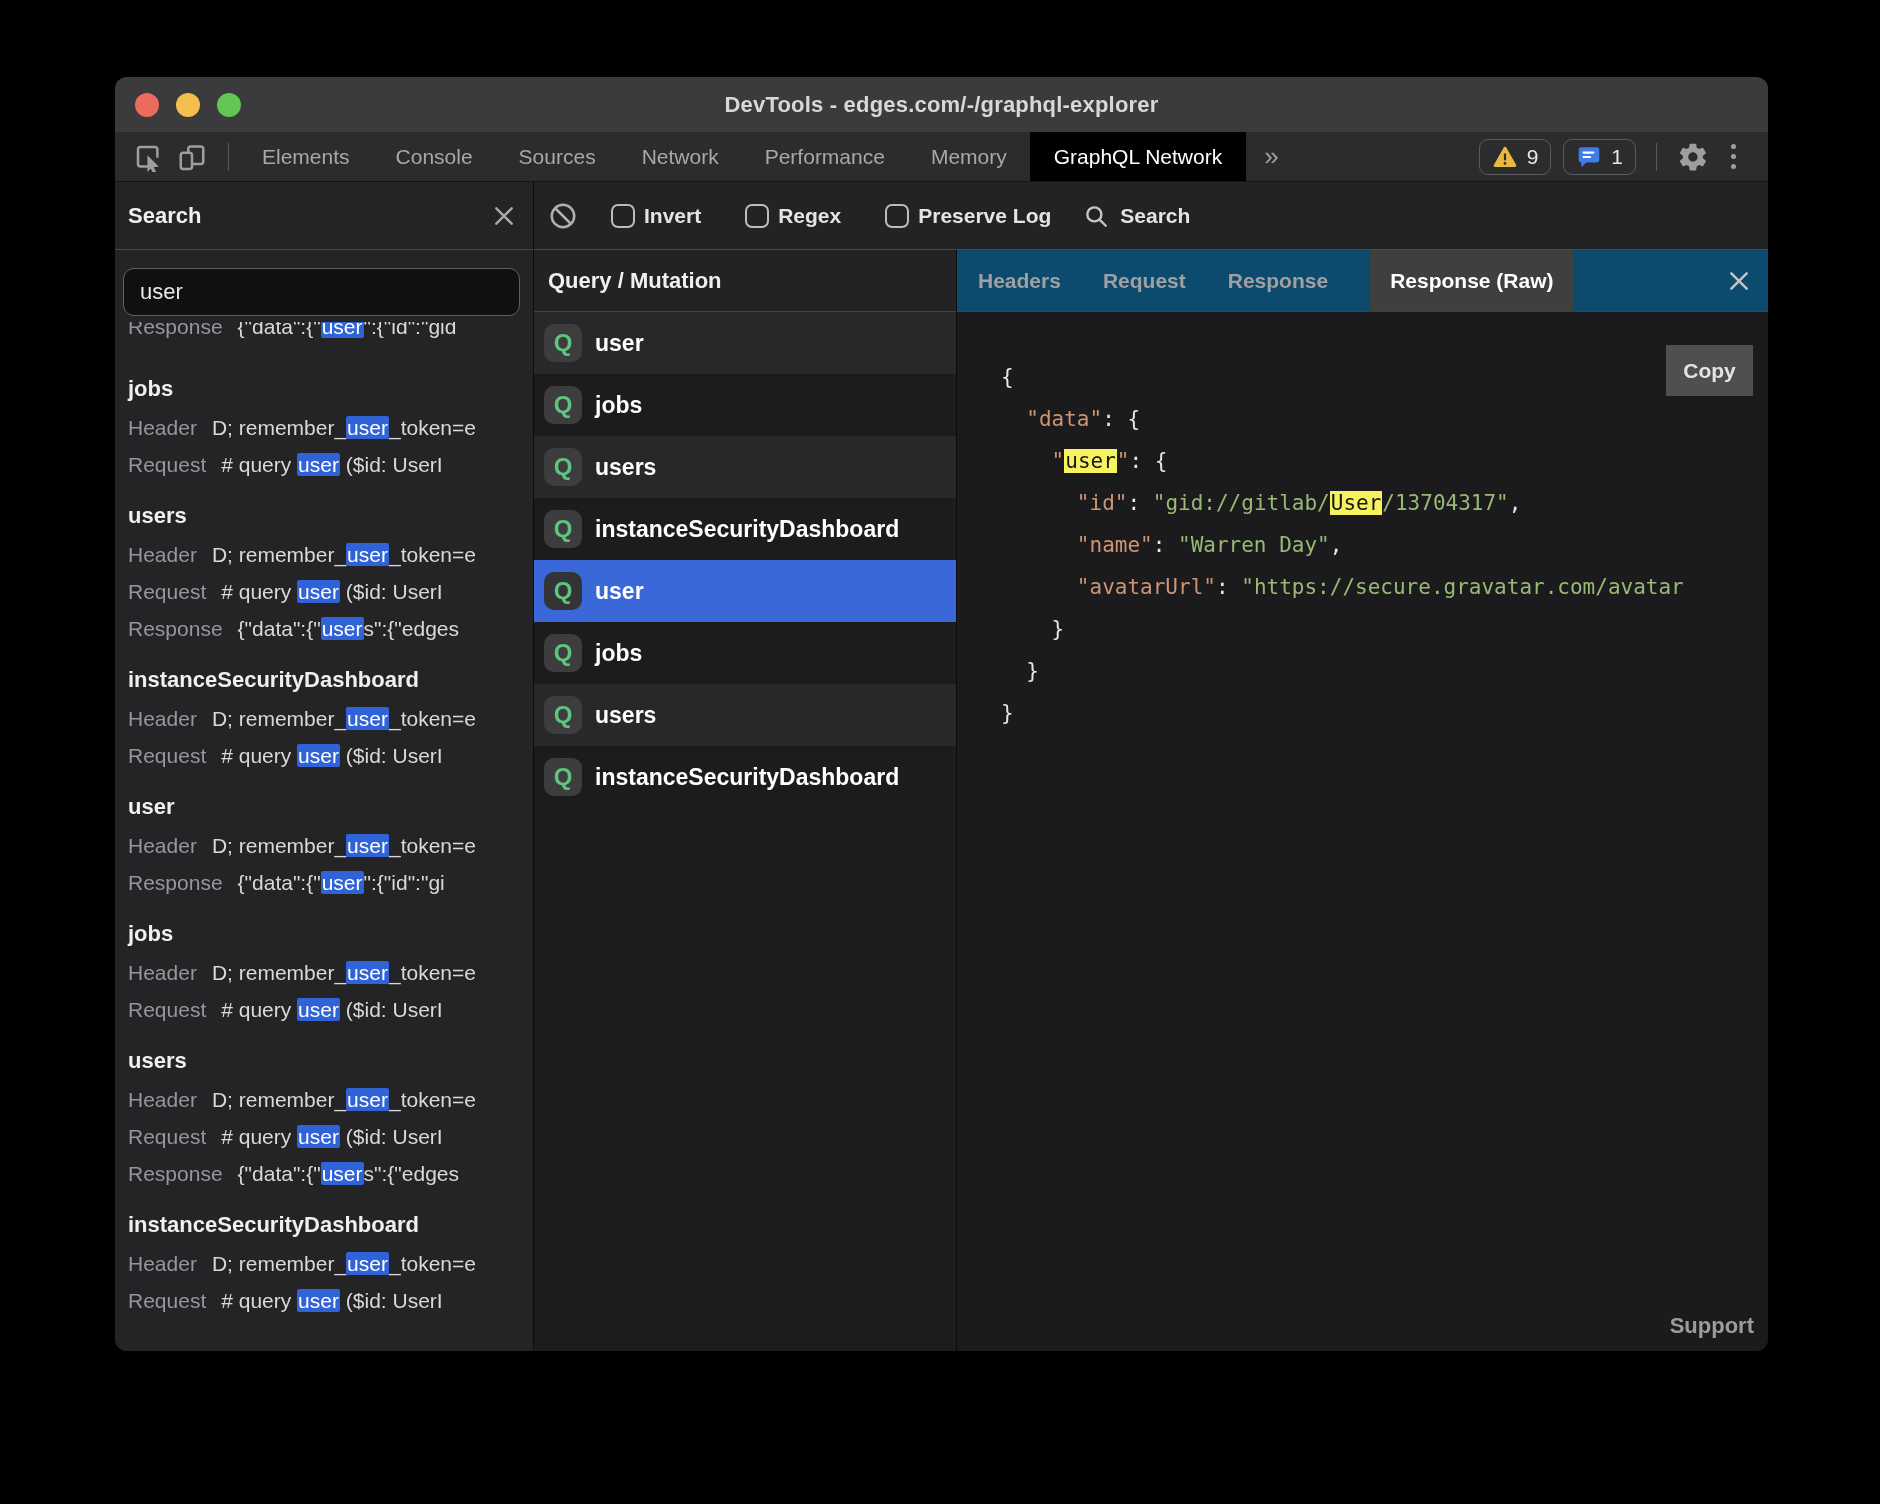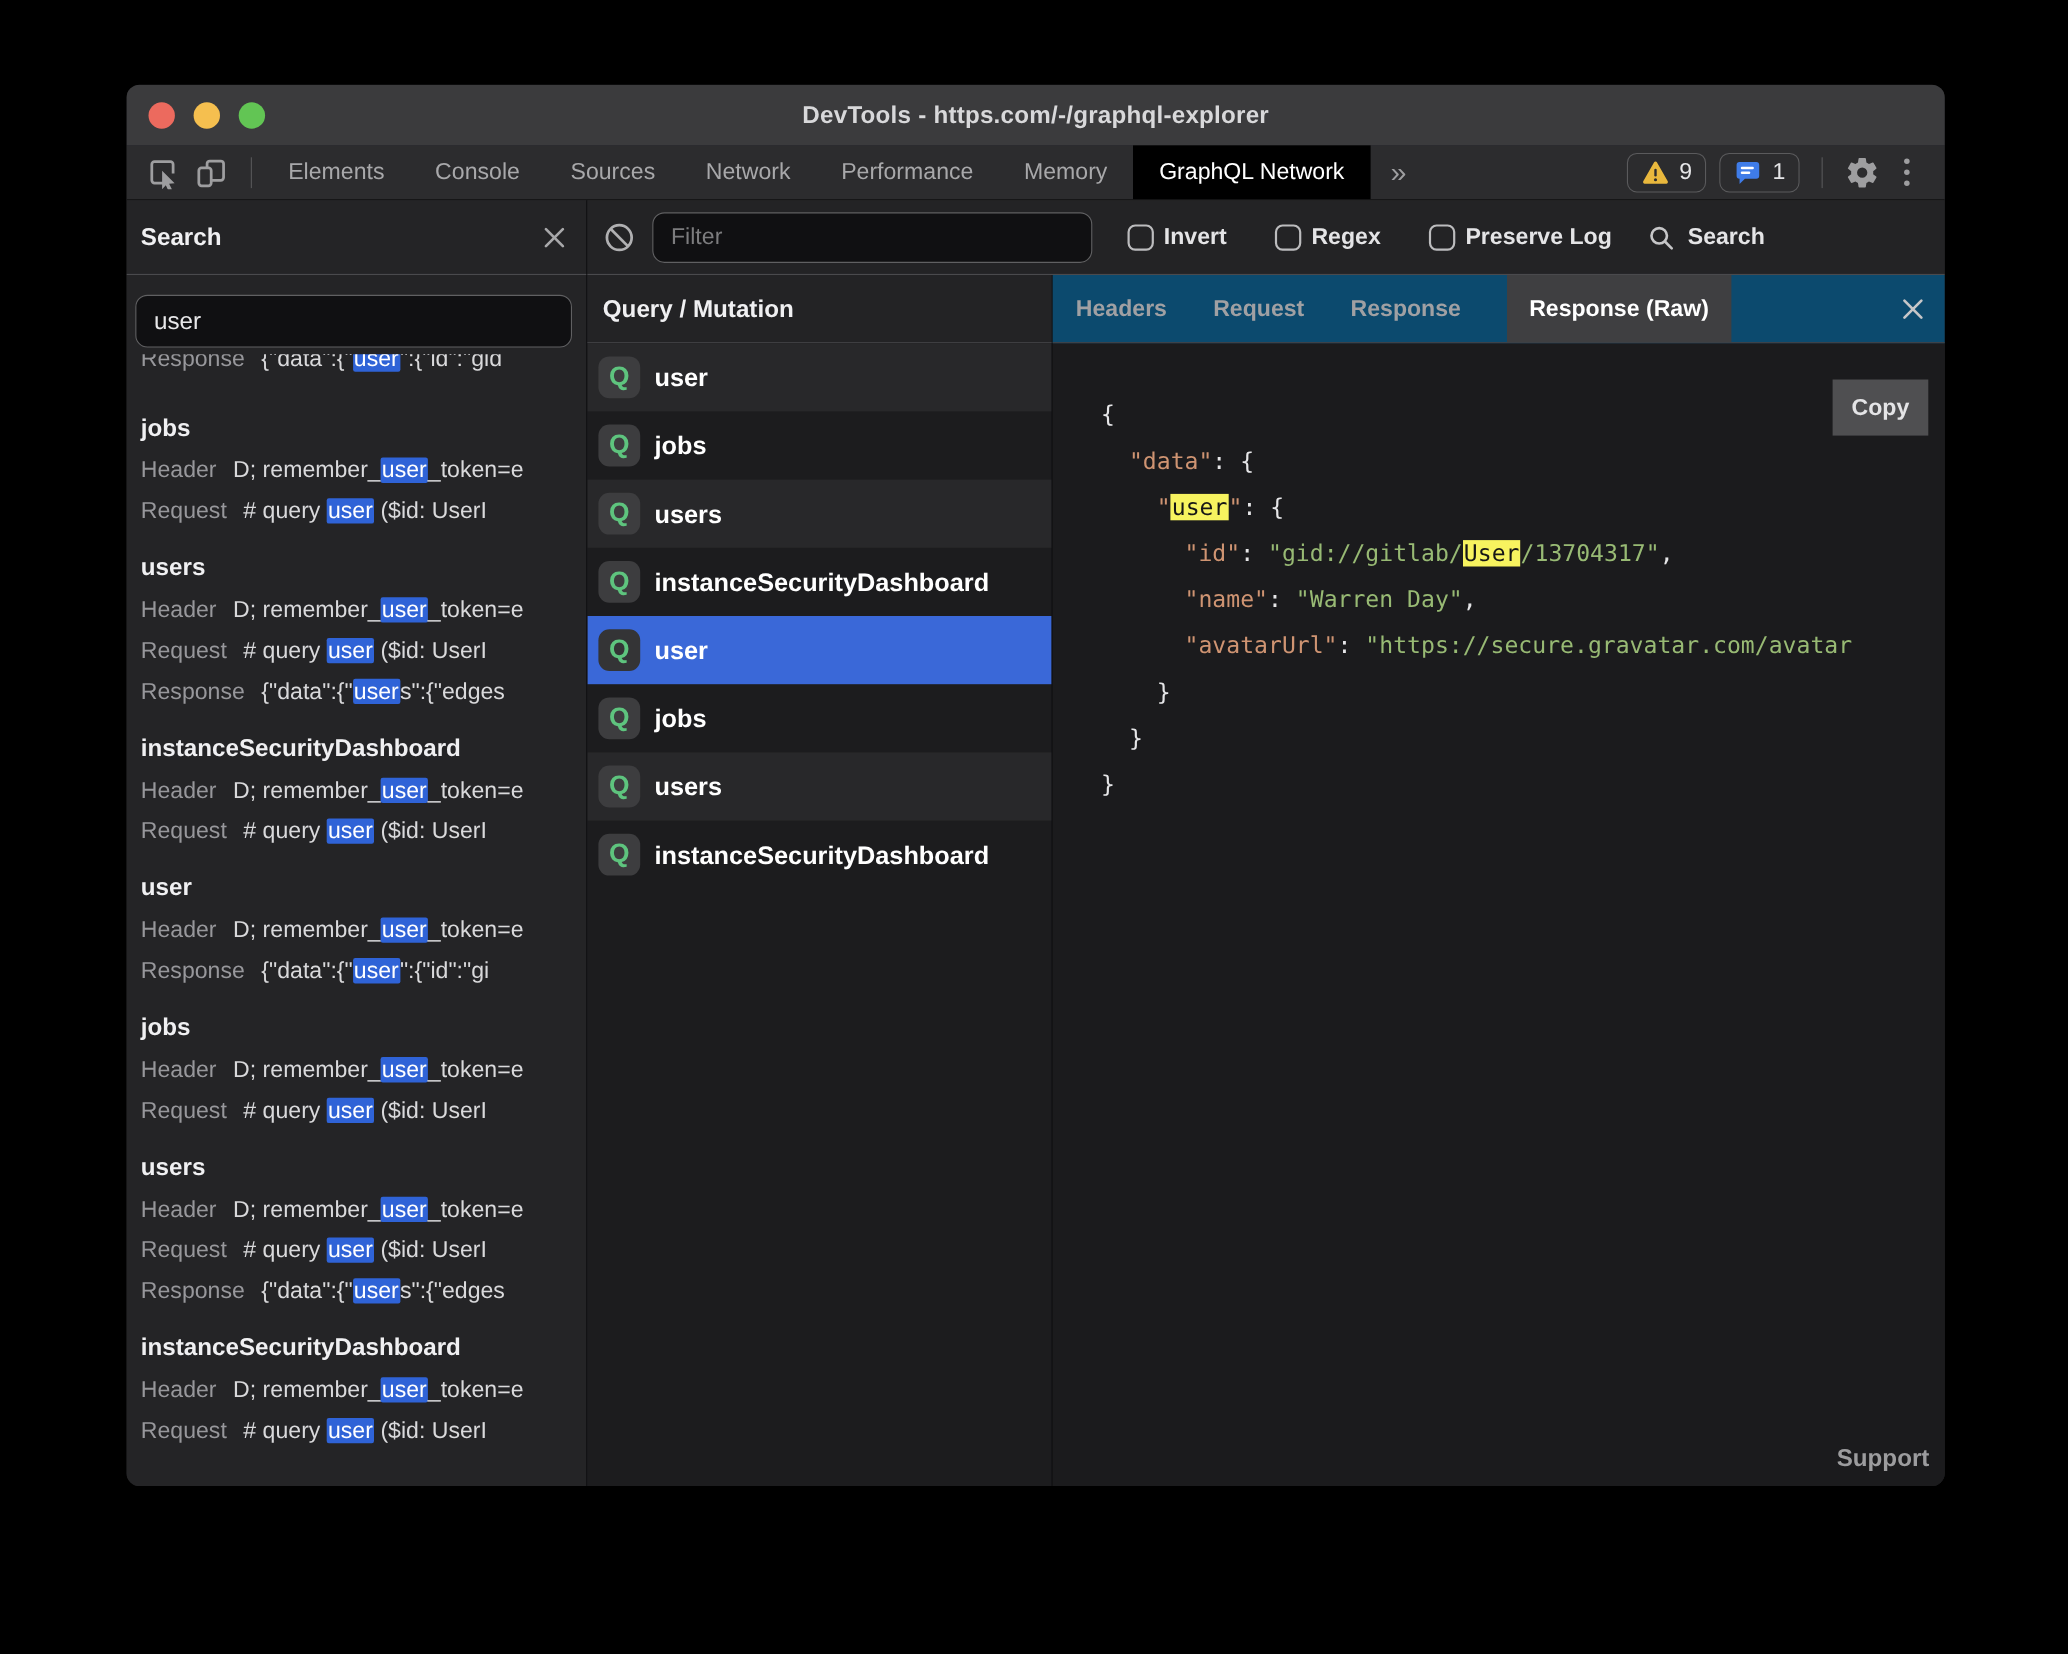--- a/index.html
+++ b/index.html
@@ -119,21 +119,21 @@
 <body>
 
 <div class="window">
 
   <div class="titlebar">
     <div class="lights">
       <span class="light red"></span>
       <span class="light yellow"></span>
       <span class="light green"></span>
     </div>
-    <span class="win-title">DevTools - https.com/-/graphql-explorer</span>
+    <span class="win-title">DevTools - edges.com/-/graphql-explorer</span>
   </div>
 
   <div class="tabbar">
     <span class="tb-icon">
       <svg width="30" height="30" viewBox="0 0 24 24" fill="none">
         <path d="M12.5 19.5H6a2 2 0 0 1-2-2V6a2 2 0 0 1 2-2h11.5a2 2 0 0 1 2 2v6.5" stroke="#9e9ea0" stroke-width="2"></path>
         <path d="M11.5 10.5 L20.6 19.6 l-4 .5 2.1 4.2 -2.5 1.1 -2-4.3 -2.7 2.9 z" fill="#9e9ea0"></path>
       </svg>
     </span>
     <span class="tb-icon">
@@ -242,21 +242,20 @@
 
     <div class="right-col">
 
       <div class="filter-row">
         <span class="tb-icon">
           <svg width="30" height="30" viewBox="0 0 24 24" fill="none">
             <circle cx="12" cy="12" r="9" stroke="#b0b0b2" stroke-width="2"></circle>
             <path d="M5.8 5.8 L18.2 18.2" stroke="#b0b0b2" stroke-width="2"></path>
           </svg>
         </span>
-        <input class="filter-input" type="text" placeholder="Filter" style="">
         <div style="display:flex; align-items:center;">
             <div class="cb-group firstcb">
               <span class="cb-box"></span>
               <span class="cb-label">Invert</span>
             </div>
             <div class="cb-group">
               <span class="cb-box"></span>
               <span class="cb-label">Regex</span>
             </div>
             <div class="cb-group">

